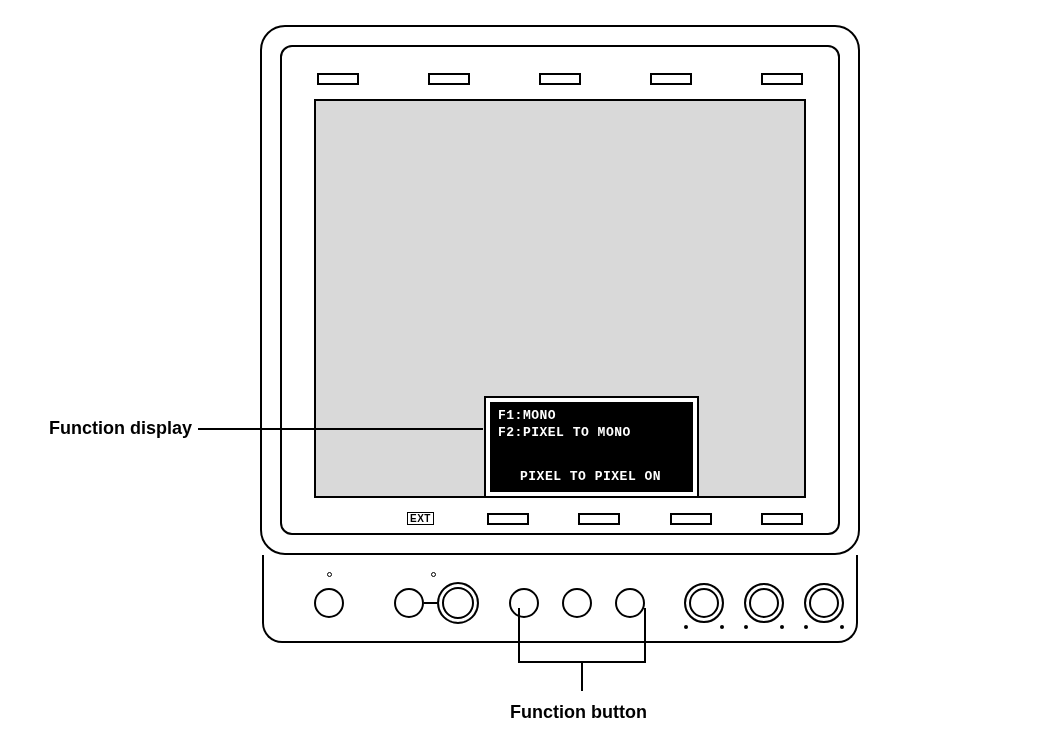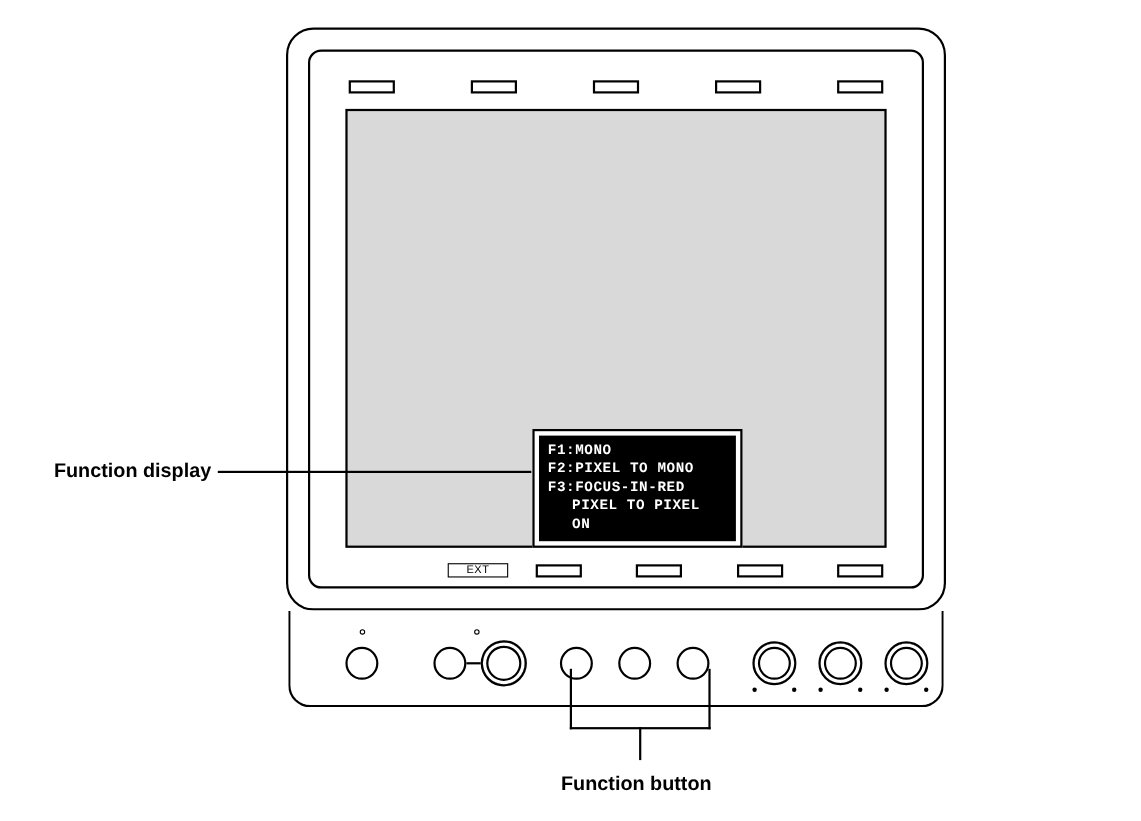--- a/index.html
+++ b/index.html
@@ -47,53 +47,53 @@
       height: 12px;
       border: 2px solid #000;
       background: #fff;
     }
     .ext-label {
       position: absolute;
       left: 145px;
       bottom: 28px;
       border: 1.5px solid #000;
       font-size: 10px;
-      font-weight: normal;
-      padding: 0 16px;
+      font-weight: bold;
+      padding: 0 2px;
       letter-spacing: 0.5px;
     }
     .lcd {
       position: absolute;
       left: 52px;
       top: 72px;
       right: 52px;
       bottom: 55px;
       background: #d9d9d9;
       border: 2px solid #000;
     }
     .osd {
       position: absolute;
       left: 168px;
       bottom: -2px;
-      width: 191px;
+      width: 215px;
       border: 2px solid #000;
       background: #fff;
       padding: 4px;
     }
     .osd-inner {
       background: #000;
       color: #fff;
       font-family: "Courier New", monospace;
       font-size: 13px;
       font-weight: bold;
       letter-spacing: 0.5px;
       padding: 6px 8px;
       line-height: 1.3;
     }
-    .osd-status { padding-left: 22px; }
+    .osd-status { padding-left: 22px; margin-top: 27px; }
     .control-panel {
       width: 596px;
       height: 88px;
       border: 2.5px solid #000;
       border-top: none;
       border-bottom-left-radius: 20px;
       border-bottom-right-radius: 20px;
       margin: 0 2px;
       position: relative;
       background: #fff;
@@ -151,21 +151,20 @@
       <div class="tally"></div>
       <div class="tally"></div>
       <div class="tally"></div>
     </div>
 
     <div class="lcd">
       <div class="osd">
         <div class="osd-inner">
           <div>F1:MONO</div>
           <div>F2:PIXEL TO MONO</div>
-          <div>F3:FOCUS-IN-RED</div>
           <div class="osd-status">PIXEL TO PIXEL ON</div>
         </div>
       </div>
     </div>
 
     <div class="ext-label">EXT</div>
 
     <div class="tally-row tally-bottom" style="left:225px;">
       <div class="tally"></div>
       <div class="tally"></div>

